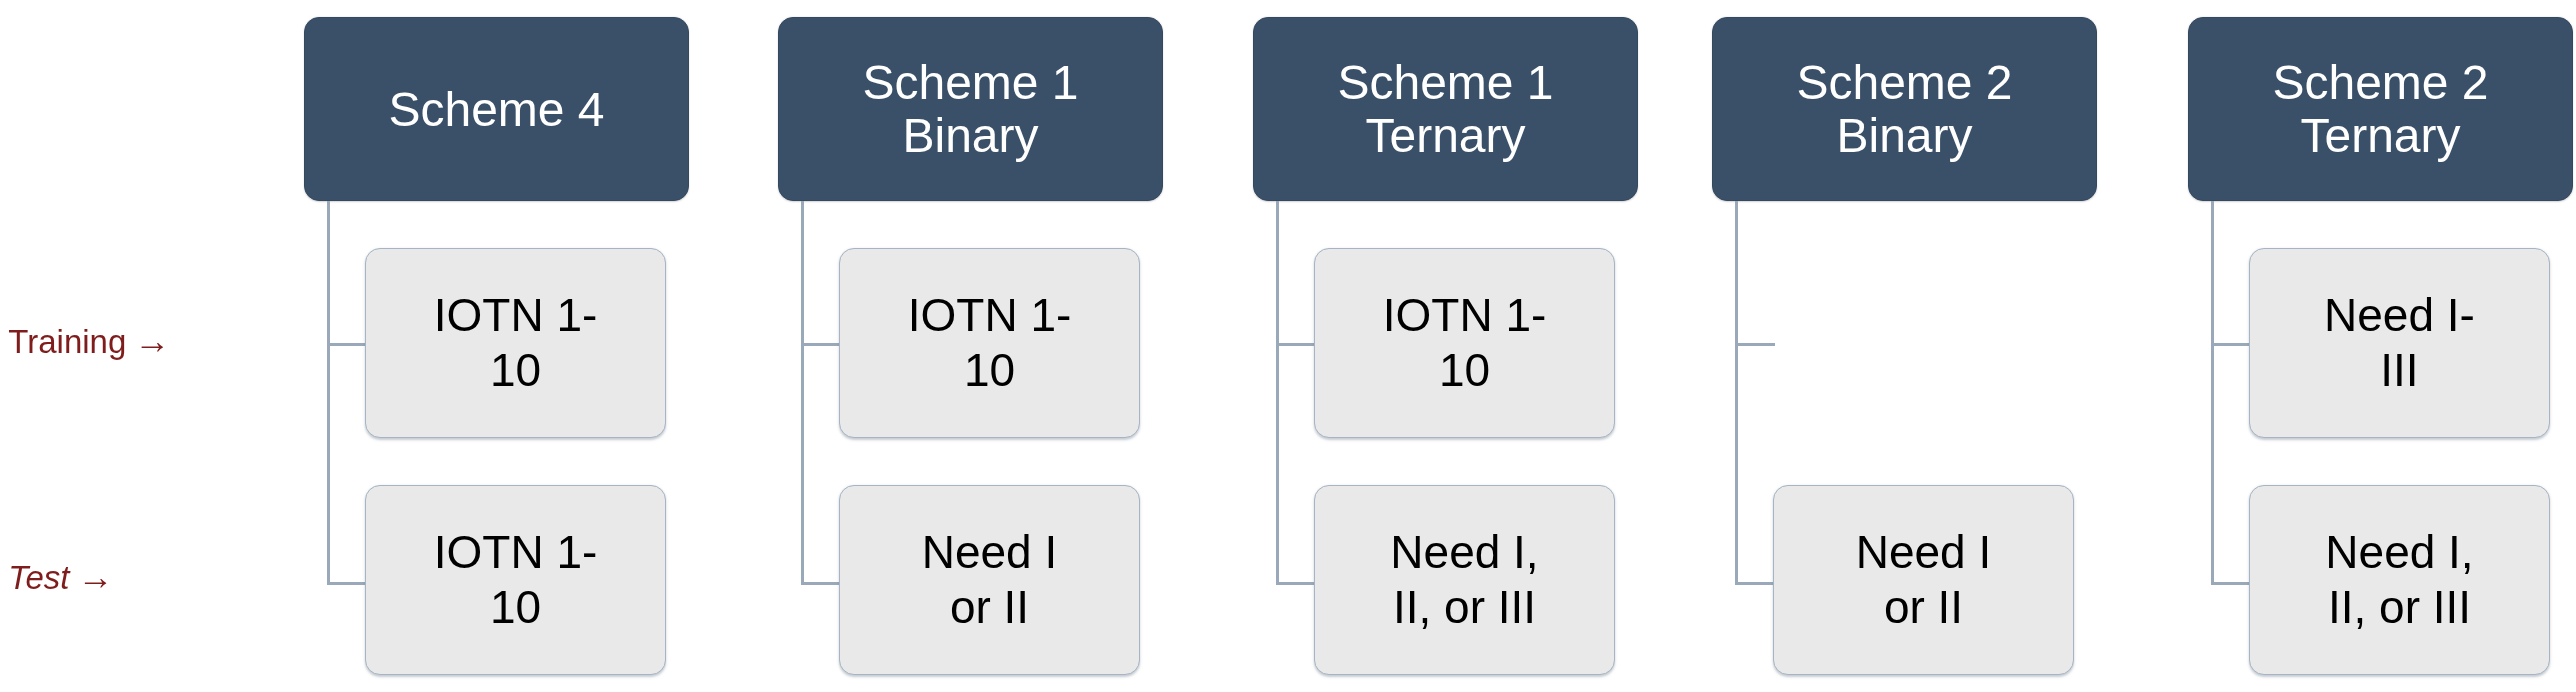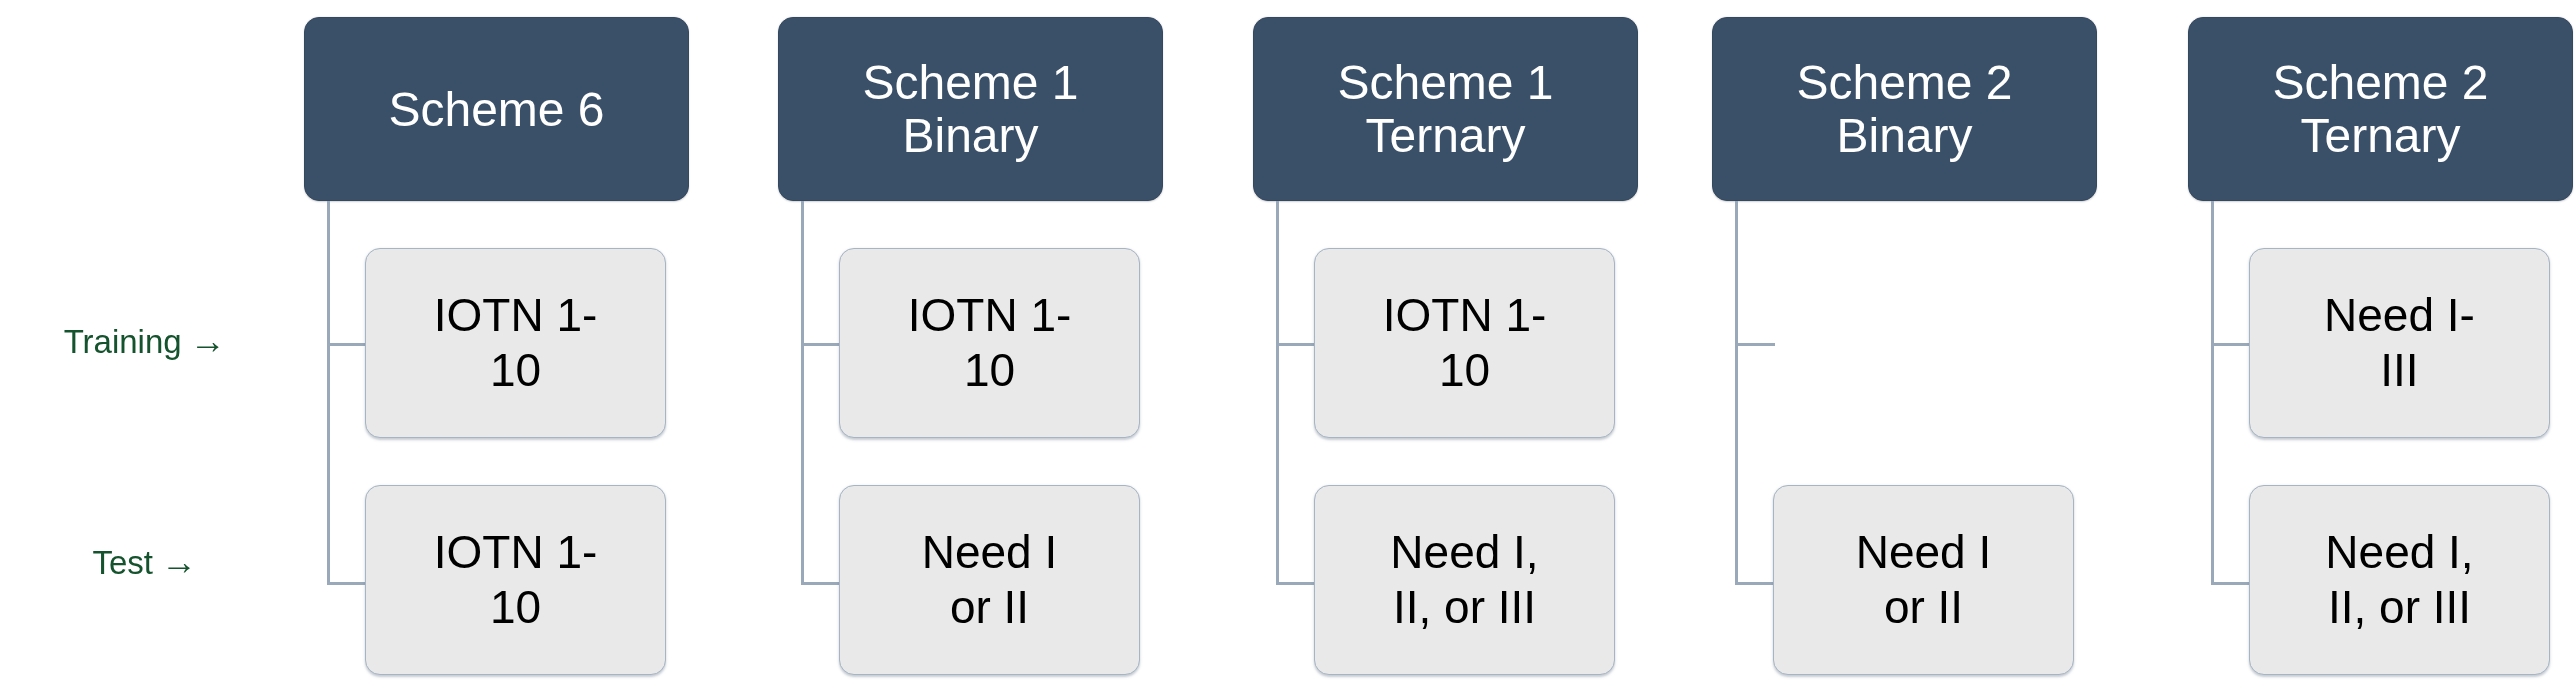--- a/index.html
+++ b/index.html
@@ -19,34 +19,34 @@
     height: 692px;
     background: #ffffff;
     overflow: hidden;
   }
 
   
   .row-label {
     position: absolute;
     font-size: 33px;
     font-weight: 400;
-    color: #14532d;
+    color: #7f1d1d;
     white-space: nowrap;
     letter-spacing: 0px;
-    text-align: center;
+    text-align: left;
     line-height: 1;
   }
   .row-label .arrow-glyph {
     font-size: 36px;
     font-weight: 700;
     margin-left: 8.3px;
     display: inline-block;
   }
   #label-training { left: 8.3px;  top: 323px; width: 273px; }
-  #label-test     { left: 8.3px;  top: 544px; width: 273px; }
+  #label-test     { left: 8.3px;  top: 559px; width: 273px; font-style: italic; }
 
   
   .column {
     position: absolute;
     top: 0;
     width: 480px;
     height: 692px;
   }
 
   
@@ -126,21 +126,21 @@
     <span>Training</span><span class="arrow-glyph">→</span>
   </div>
 
   <div class="row-label" id="label-test">
     <span>Test</span><span class="arrow-glyph">→</span>
   </div>
 
   <div class="column" style="left:236px">
     <div class="scheme-header">
       <span>
-        <span class="hdr-line">Scheme 6</span>
+        <span class="hdr-line">Scheme 4</span>
       </span>
     </div>
     <div class="conn-vert"></div>
     <div class="conn-horiz conn-train"></div>
     <div class="conn-horiz conn-test"></div>
     <div class="leaf-box leaf-train">
       <span>
         <span class="leaf-text">IOTN 1-</span>
         <span class="leaf-text">10</span>
       </span>

